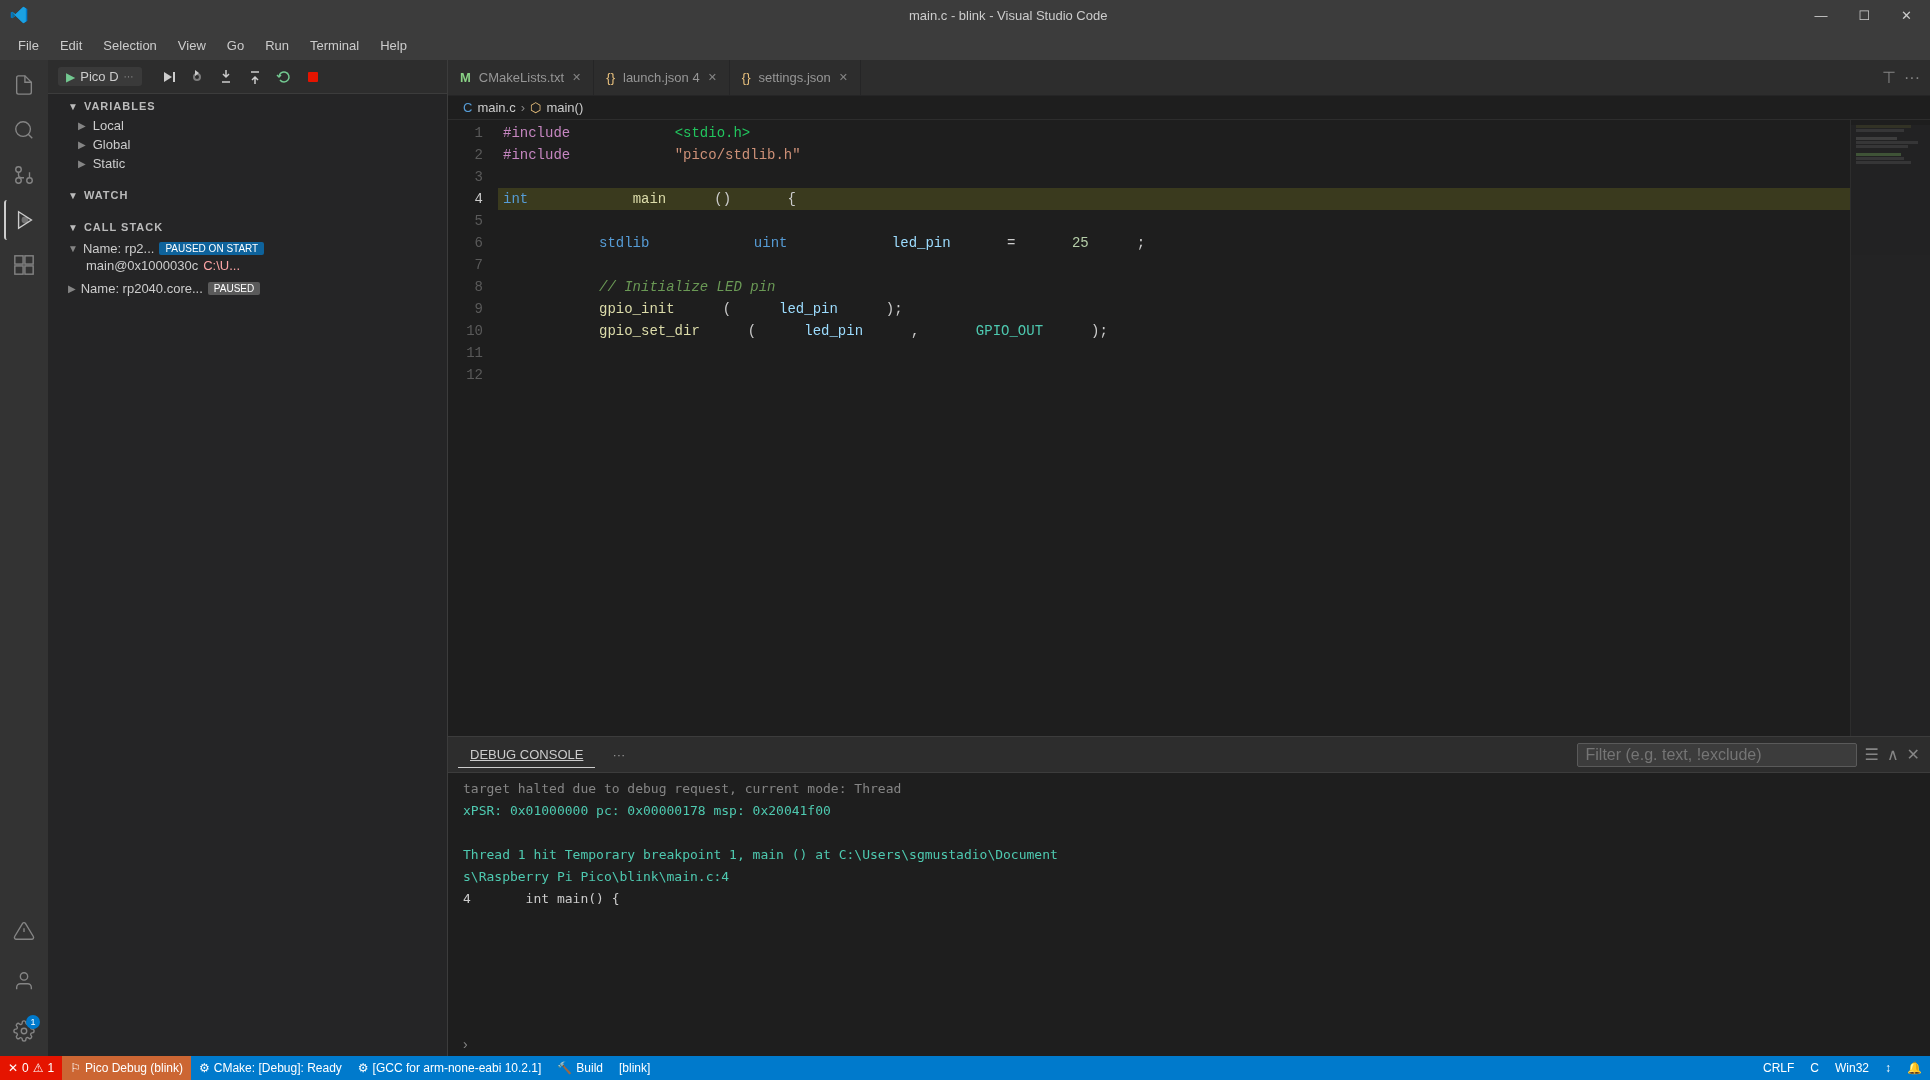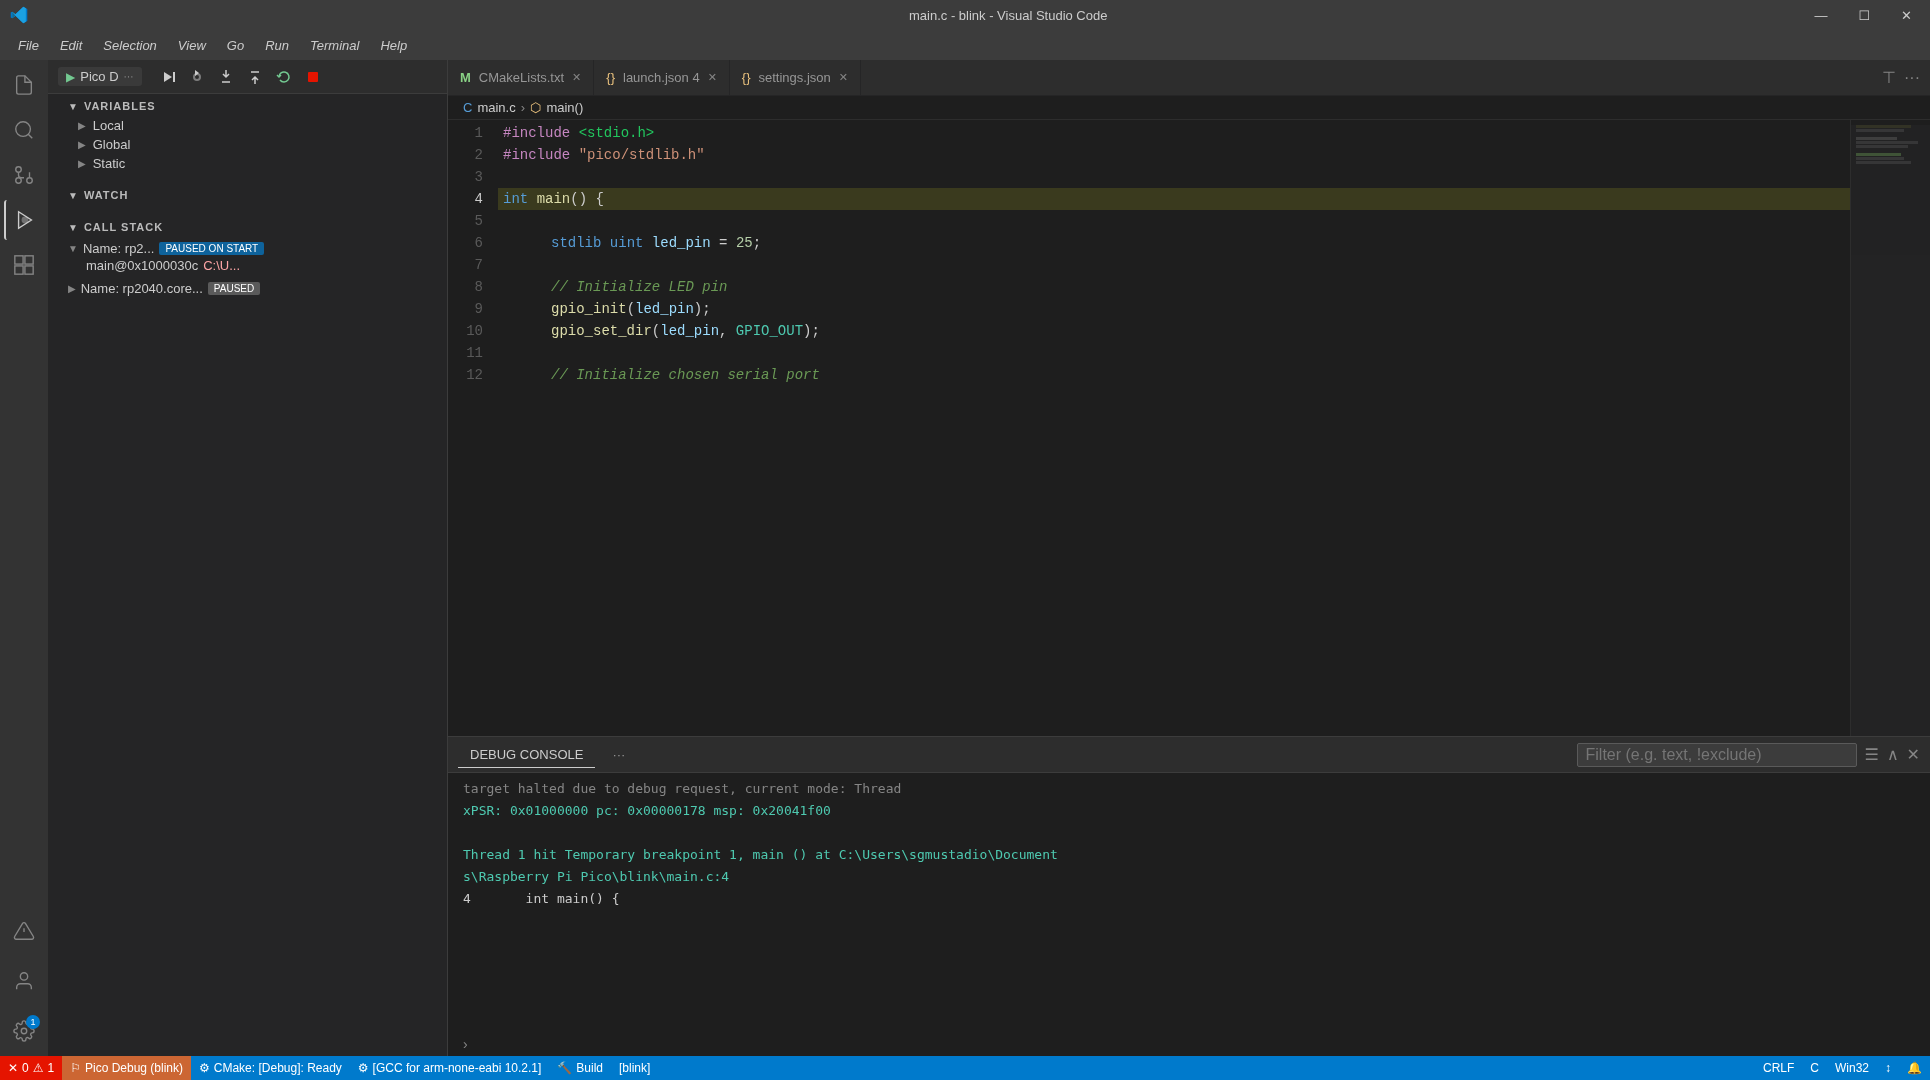--- a/index.html
+++ b/index.html
@@ -31,21 +31,21 @@
     #menubar {
       background: #3c3c3c;
       height: 30px;
       display: flex;
       align-items: center;
       gap: 5px;
       padding: 0 10px;
       font-size: 13px;
       flex-shrink: 0;
     }
-    #menubar span { padding: 3px 8px; cursor: pointer; font-style: italic; }
+    #menubar span { padding: 3px 8px; cursor: pointer; }
     
     #main-layout {
       display: flex;
       flex: 1;
       overflow: hidden;
     }
     
     #activitybar {
       width: 48px;
       background: #333333;
@@ -206,20 +206,21 @@
       overflow-x: auto;
       position: relative;
     }
     .code-line {
       height: 22px;
       display: flex;
       align-items: center;
       padding-left: 5px;
       position: relative;
       white-space: pre;
+      gap: 48px;
     }
     .code-line.highlighted { background: #3a3a1e; }
     
     .kw { color: #569cd6; }
     .num { color: #b5cea8; }
     .comment { color: #6a9955; font-style: italic; }
     .fn { color: #dcdcaa; }
     .var { color: #9cdcfe; }
     .punct { color: #cccccc; }
     .inc { color: #c586c0; }
@@ -248,21 +249,21 @@
       padding: 0 10px;
       gap: 5px;
       border-bottom: 1px solid #3c3c3c;
     }
     .panel-tab {
       padding: 5px 12px;
       font-size: 13px;
       cursor: pointer;
       color: #969696;
     }
-    .panel-tab.active { color: #cccccc; border-bottom: 1px solid #cccccc; }
+    .panel-tab.active { color: #cccccc; border-bottom: 1px solid #cccccc; text-decoration: underline; }
     #panel-toolbar {
       display: flex;
       align-items: center;
       margin-left: auto;
       gap: 8px;
       color: #858585;
     }
     .panel-tool-btn { cursor: pointer; font-size: 16px; }
     #panel-filter {
       background: #3c3c3c;
@@ -582,23 +583,20 @@
             <span style="padding-left:48px;"></span><span class="fn">gpio_init</span><span>(</span><span class="var">led_pin</span><span>);</span>
           </div>
 
           <div class="code-line" style="position:relative;">
             
             <span style="padding-left:48px;"></span><span class="fn">gpio_set_dir</span><span>(</span><span class="var">led_pin</span><span>, </span><span style="color:#4ec9b0;text-align:center;">GPIO_OUT</span><span>);</span>
           </div>
 
           <div class="code-line"></div>
 
-          <div class="code-line">
-            <span style="padding-left:48px;"></span><span class="comment">// Initialize chosen serial port</span>
-          </div>
         </div>
       </div>
 
       <div id="minimap">
         <div style="width:100%;height:100%;background:#252526;opacity:0.7;">
           <div style="margin:5px;font-size:3px;line-height:4px;color:#569cd6;opacity:0.6;">
             <div style="background:#4a4a2a;height:3px;margin:1px 0;width:80%;"></div>
             <div style="height:3px;margin:1px 0;width:70%;background:#555;"></div>
             <div style="height:3px;margin:1px 0;width:0%;"></div>
             <div style="height:3px;margin:1px 0;width:60%;background:#666;"></div>

